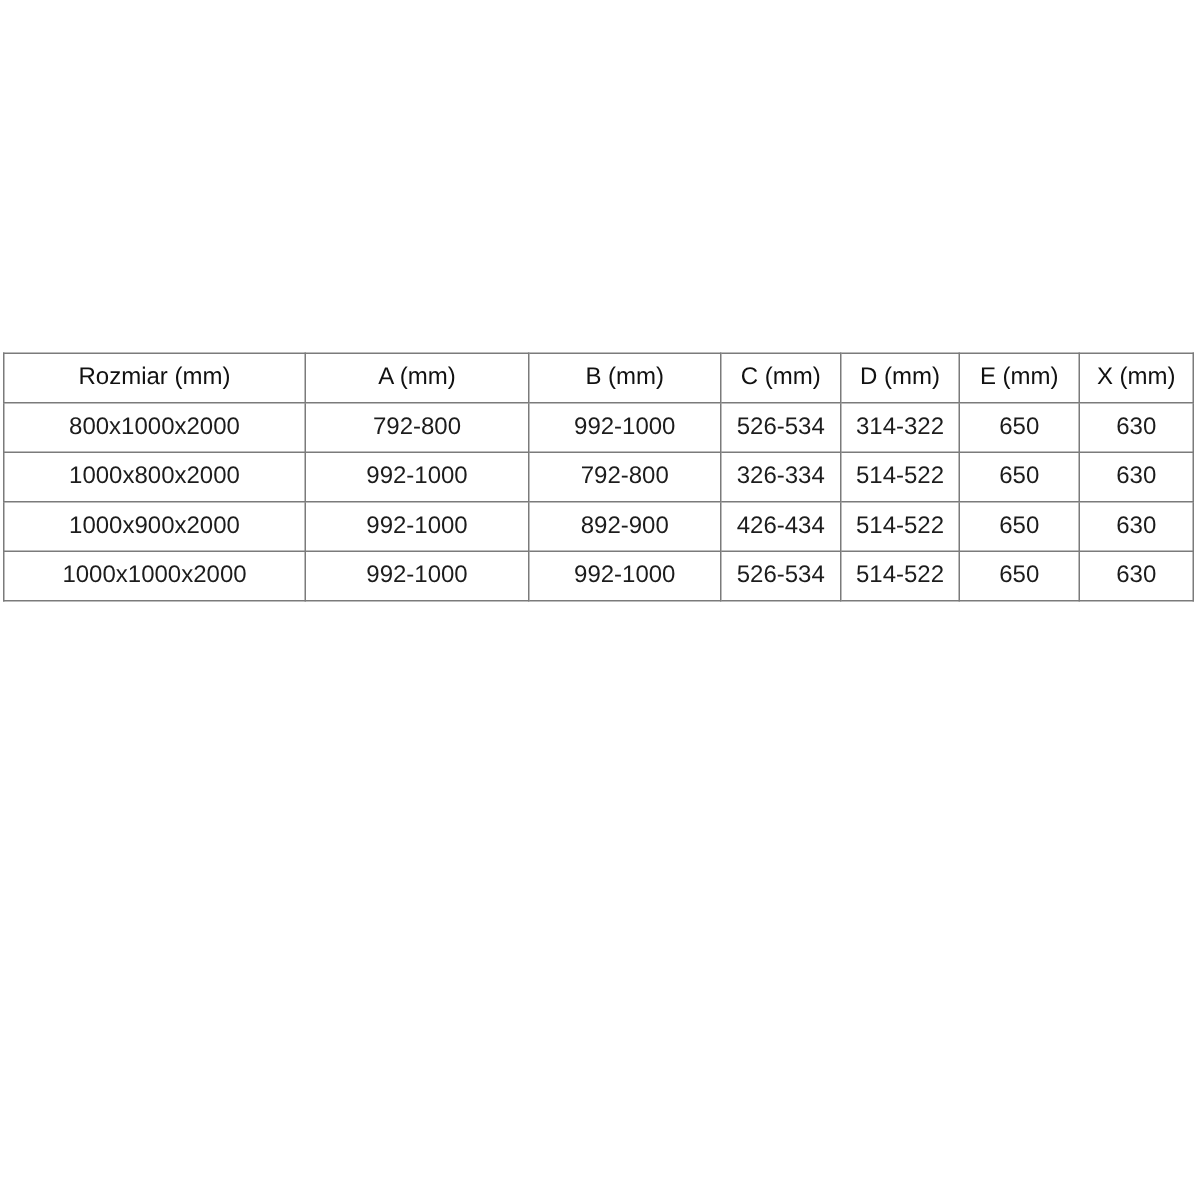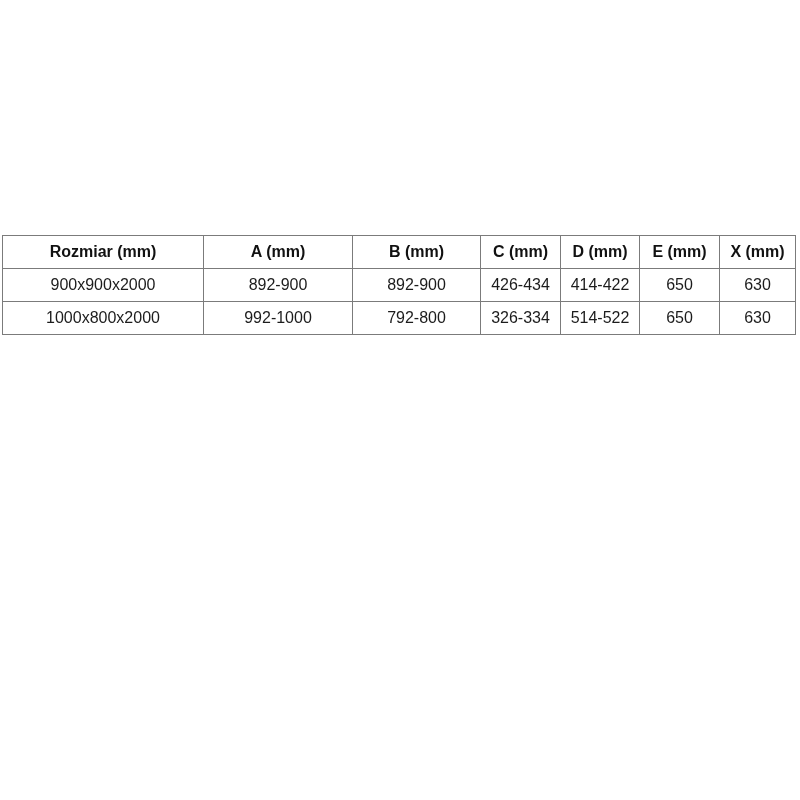--- a/index.html
+++ b/index.html
@@ -30,21 +30,21 @@
     text-align: center;
     vertical-align: middle;
     height: 32px;
     font-size: 16px;
     color: #1c1c1c;
     padding: 0;
     overflow: hidden;
     white-space: nowrap;
   }
   table.spec-table th {
-    font-weight: bold;
+    font-weight: normal;
     color: #111111;
   }
 </style>
 </head>
 <body>
 
 <div class="spec-table-wrap">
   <table class="spec-table">
     <colgroup>
       <col style="width:201px">
@@ -61,32 +61,50 @@
         <th>A (mm)</th>
         <th>B (mm)</th>
         <th>C (mm)</th>
         <th>D (mm)</th>
         <th>E (mm)</th>
         <th>X (mm)</th>
       </tr>
     </thead>
     <tbody>
         <tr>
-          <td>900x900x2000</td>
-          <td>892-900</td>
-          <td>892-900</td>
-          <td>426-434</td>
-          <td>414-422</td>
+          <td>800x1000x2000</td>
+          <td>792-800</td>
+          <td>992-1000</td>
+          <td>526-534</td>
+          <td>314-322</td>
           <td>650</td>
           <td>630</td>
         </tr>
         <tr>
           <td>1000x800x2000</td>
           <td>992-1000</td>
           <td>792-800</td>
           <td>326-334</td>
           <td>514-522</td>
           <td>650</td>
           <td>630</td>
         </tr>
+        <tr>
+          <td>1000x900x2000</td>
+          <td>992-1000</td>
+          <td>892-900</td>
+          <td>426-434</td>
+          <td>514-522</td>
+          <td>650</td>
+          <td>630</td>
+        </tr>
+        <tr>
+          <td>1000x1000x2000</td>
+          <td>992-1000</td>
+          <td>992-1000</td>
+          <td>526-534</td>
+          <td>514-522</td>
+          <td>650</td>
+          <td>630</td>
+        </tr>
       </tbody>
   </table>
 </div>
 
 </body></html>

